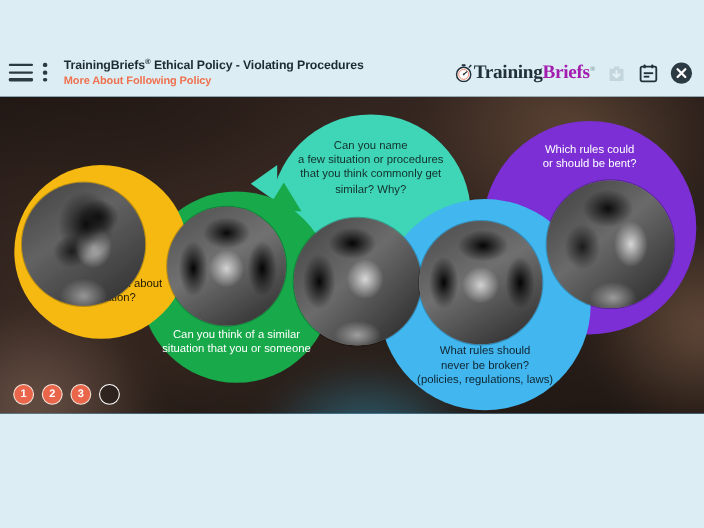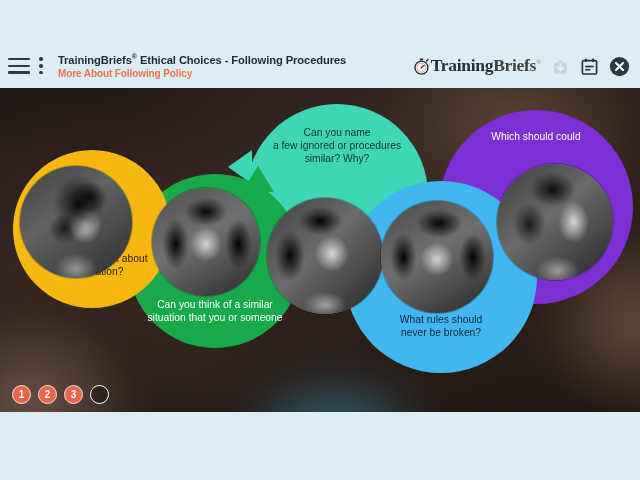--- a/index.html
+++ b/index.html
@@ -62,31 +62,31 @@
   
   .brand { display: flex; align-items: center; gap: 1px; }
   .stopwatch { width: 17px; height: 17px; display:block; }
   .brand-text {
     font-family: "Liberation Serif", serif;
     font-size: 17.5px; font-weight: bold;
     letter-spacing: -0.3px; line-height: 1;
     white-space: nowrap;
   }
   .brand-text .t1 { color: #21303a; }
-  .brand-text .t2 { color: #404040; }
+  .brand-text .t2 { color: #a21caf; }
   .brand-text .sup { font-size: 7px; vertical-align: super; color: #8aa2ab; }
 
   .icon-btn { display: flex; align-items: center; justify-content: center; cursor: pointer; }
   .icon-btn.disabled { cursor: default; opacity: 1; }
 
   
   .stage {
     position: absolute;
     left: 0; top: 88px;
-    width: 640px; height: 324px;
+    width: 640px; height: 288px;
     overflow: hidden;
     background: #0369a1;
   }
   .bg-blur {
     position: absolute; inset: -30px;
     background:
       radial-gradient(ellipse 170px 150px at 8% 92%, #7e6254 0%, rgba(126,98,84,0) 70%),
       radial-gradient(ellipse 120px 130px at 30% 60%, #3b2b22 0%, rgba(59,43,34,0) 72%),
       radial-gradient(ellipse 150px 110px at 52% 100%, #2e6f87 0%, rgba(46,111,135,0) 70%),
       radial-gradient(ellipse 190px 150px at 78% 18%, #5c4434 0%, rgba(92,68,52,0) 72%),
@@ -173,21 +173,21 @@
           <i></i>
       </div>
 
       <div class="kebab">
         <i></i>
           <i></i>
           <i></i>
       </div>
 
       <div class="titles">
-        <div class="title-main"><span>TrainingBriefs</span><span class="reg">®</span><span> Ethical Choices - Following Procedures</span></div>
+        <div class="title-main"><span>TrainingBriefs</span><span class="reg">®</span><span> Ethical Policy - Violating Procedures</span></div>
         <div class="title-sub">More About Following Policy</div>
       </div>
     </div>
 
     <div class="hdr-right">
 
       <div class="brand">
         <span>
           <svg class="stopwatch" viewBox="0 0 24 24" aria-hidden="true">
             <rect x="9.5" y="0.6" width="5" height="2.4" rx="0.7" fill="#21303a"></rect>
@@ -230,32 +230,34 @@
 
   <div class="stage">
     <div class="bg-blur"></div>
     <div class="vignette"></div>
 
     <div class="bubbles">
 
       <div class="bubble" style="left:246px; top:16px; width:182px; height:182px; background:#3fd5b7; z-index:2;">
         <div class="btext" style="top:22px; width:200px; color:#13302b;">
           <div>Can you name</div>
-          <div>a few ignored or procedures</div>
+          <div>a few situation or procedures</div>
+          <div>that you think commonly get</div>
           <div>similar? Why?</div>
         </div>
       </div>
 
       <div style="position:absolute; left:228px; top:62px; width:0; height:0; z-index:2;
                   border-top:17px solid transparent; border-bottom:17px solid transparent;
                   border-right:24px solid #3fd5b7;"></div>
 
       <div class="bubble" style="left:439px; top:22px; width:194px; height:194px; background:#7b2fd4; z-index:2;">
         <div class="btext" style="top:20px; width:200px; color:#ffffff;">
-          <div>Which should could</div>
+          <div>Which rules could</div>
+          <div>or should be bent?</div>
         </div>
       </div>
 
       <div class="bubble" style="left:13px; top:62px; width:158px; height:158px; background:#f6b911; z-index:4;">
         <div class="btext" style="top:102px; width:180px; color:#231a06;">
           <div>What do you think about</div>
           <div>this situation?</div>
         </div>
       </div>
 
@@ -271,20 +273,21 @@
       </div>
 
       <div style="position:absolute; left:242px; top:78px; width:0; height:0; z-index:3;
                   border-left:16px solid transparent; border-right:16px solid transparent;
                   border-bottom:26px solid #17a94a;"></div>
 
       <div class="bubble" style="left:345px; top:93px; width:192px; height:192px; background:#41b6ef; z-index:3;">
         <div class="btext" style="top:132px; width:210px; color:#10242f;">
           <div>What rules should</div>
           <div>never be broken?</div>
+          <div>(policies, regulations, laws)</div>
         </div>
       </div>
 
       <div style="position:absolute; left:356px; top:128px; width:0; height:0; z-index:3;
                   border-top:12px solid transparent; border-bottom:26px solid transparent;
                   border-left:28px solid #41b6ef;"></div>
 
       <div class="portrait" style="left:20px; top:78px; width:112px; height:112px; z-index:6;">
         <div class="ph face" style="background:
                radial-gradient(ellipse 26px 22px at 62% 28%, #1d1b19 0%, rgba(29,27,25,0) 72%),

